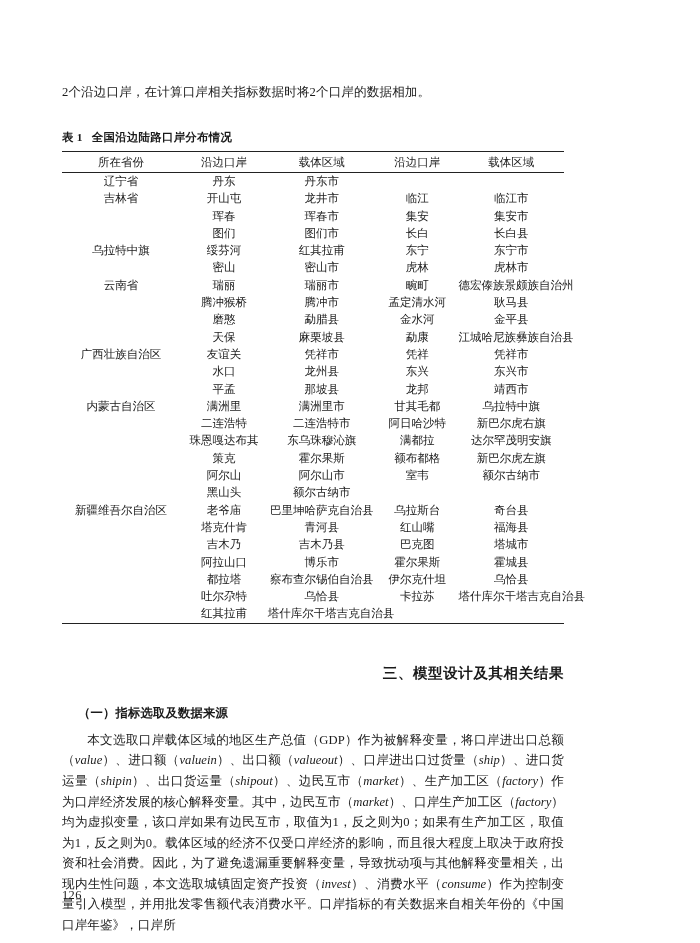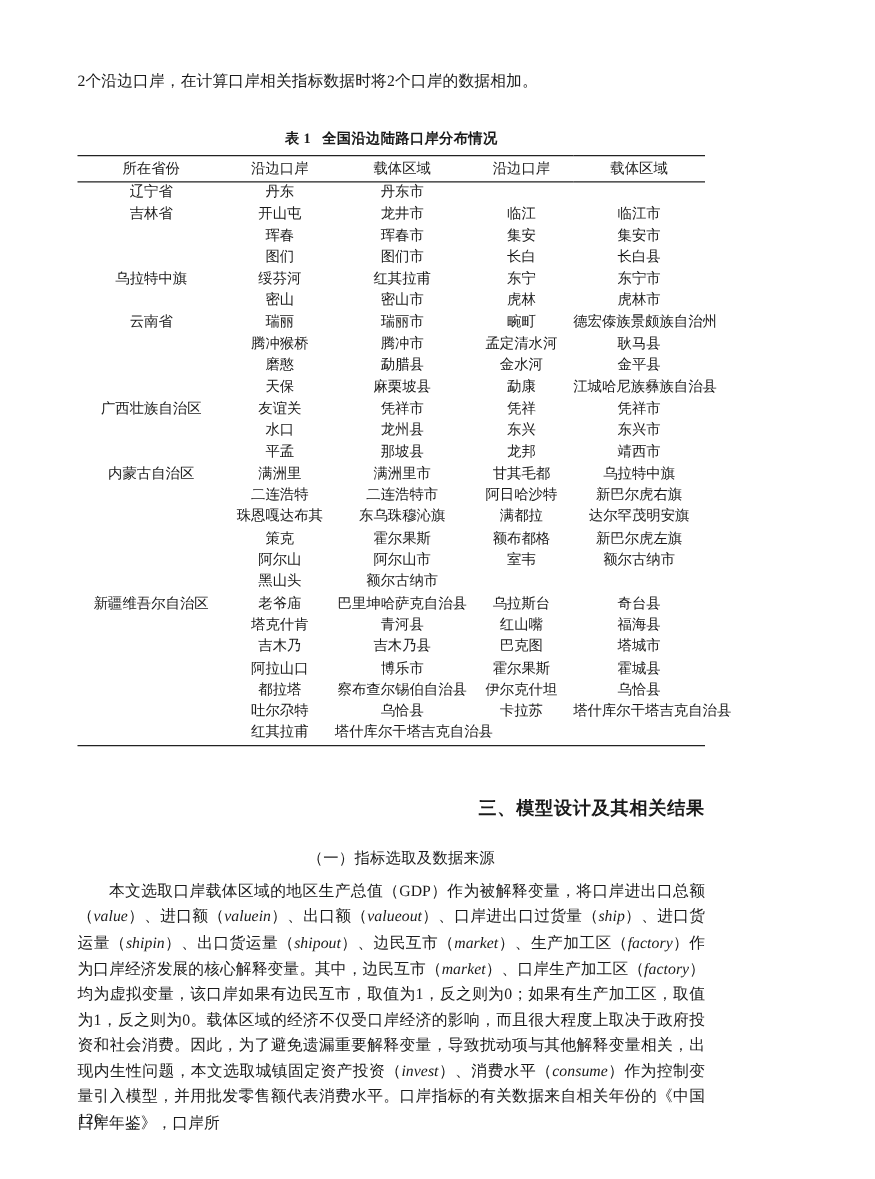--- a/index.html
+++ b/index.html
@@ -15,35 +15,35 @@
     font-family: "Liberation Serif", "DejaVu Serif", serif;
     color: #1a1a1a;
     overflow: hidden;
   }
   .page {
     position: absolute;
     left: 0; top: 0;
     width: 624px;
     height: 943px;
     box-sizing: border-box;
-    padding: 55px 60px 40px 62px;
+    padding: 82px 60px 40px 62px;
   }
 
   
   .intro-line {
     font-size: 12.6px;
     line-height: 20px;
     letter-spacing: 0.1px;
     margin: 0 0 28px 0;
     white-space: nowrap;
   }
 
   
   .table-caption {
-    text-align: center;
+    text-align: left;
     font-size: 11.4px;
     font-weight: bold;
     letter-spacing: 0.3px;
     margin: 0 0 6px 0;
   }
   .table-caption .cap-num { margin-right: 9px; }
 
   
   table.port-table {
     width: 100%;
@@ -87,25 +87,24 @@
   .section-heading {
     text-align: right;
     font-size: 14.5px;
     font-weight: bold;
     font-family: "DejaVu Sans", "Liberation Sans", sans-serif;
     letter-spacing: 0.6px;
     margin: 40px 0 22px 0;
   }
   .subsection-heading {
     font-size: 12.3px;
-    font-weight: normal;
+    font-weight: bold;
     font-family: "DejaVu Sans", "Liberation Sans", sans-serif;
     letter-spacing: 0.2px;
     margin: 0 0 8px 16px;
-    text-align: center;
   }
 
   
   .body-para {
     font-size: 12.6px;
     line-height: 20.6px;
     text-align: justify;
     text-justify: inter-ideograph;
     margin: 0;
     text-indent: 2em;

